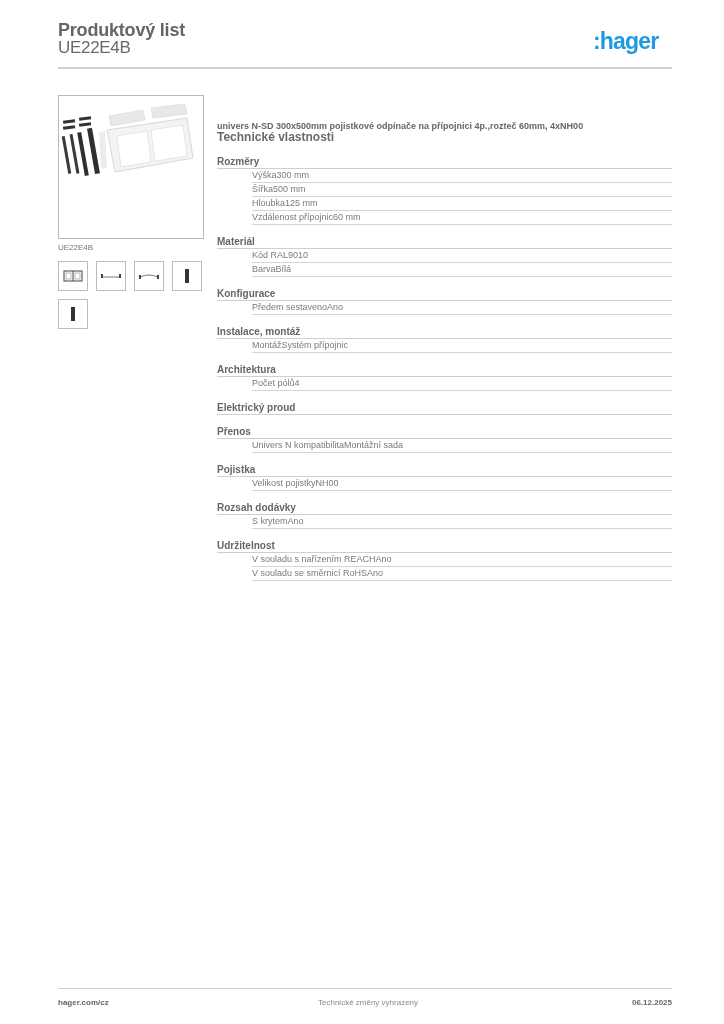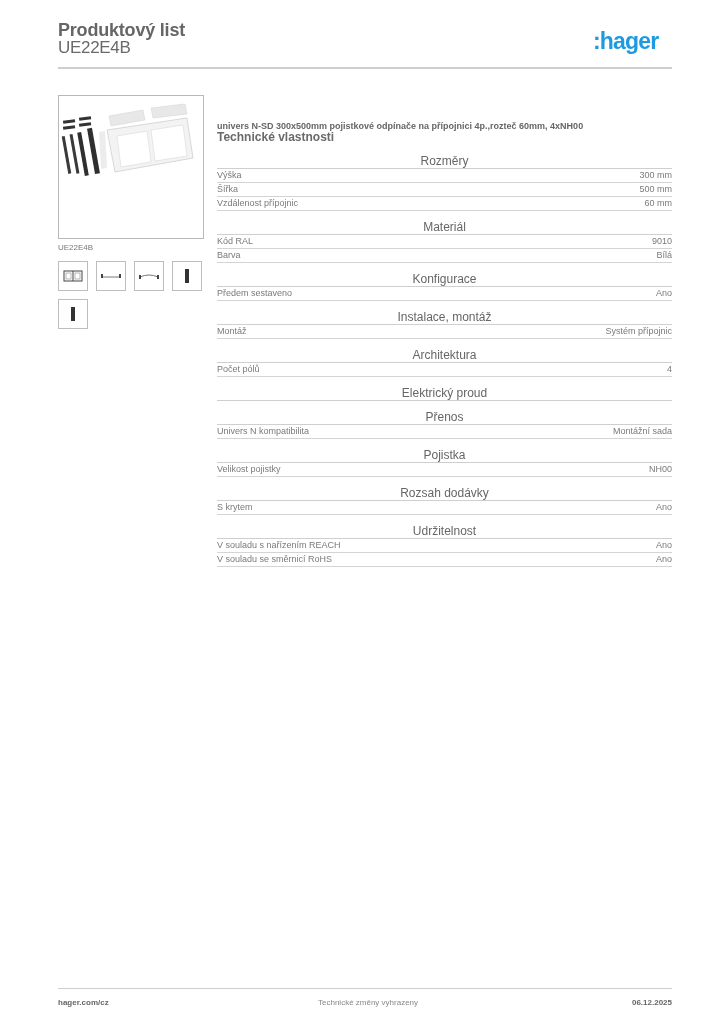--- a/index.html
+++ b/index.html
@@ -9,22 +9,22 @@
   .subtitle { position:absolute; left:58px; top:38px; font-size:17px; color:#6a6a6a; letter-spacing:-0.3px; }
   .logo { position:absolute; left:593px; top:28px; font-size:23px; font-weight:bold; color:#1f9ae0; letter-spacing:-0.8px; }
   .hline { position:absolute; height:2px; background:#cfcfcf; }
   .product-box { position:absolute; left:58px; top:95px; width:146px; height:144px; border:1px solid #b8b8b8; box-sizing:border-box; background:#fff; }
   .img-label { position:absolute; left:58px; top:243px; font-size:8px; color:#777; }
   .thumb { position:absolute; width:30px; height:30px; border:1px solid #bdbdbd; box-sizing:border-box; background:#fff; display:flex; align-items:center; justify-content:center; cursor:pointer; }
   .desc { position:absolute; left:217px; top:96px; font-size:9px; font-weight:bold; color:#666; white-space:nowrap;margin-top:25px; }
   .tech-title { position:absolute; left:217px; top:130px; font-size:12px; font-weight:bold; color:#6a6a6a; }
   .specs { position:absolute; left:217px; top:155px; width:455px; }
   .section { margin-bottom:10px; }
-  .sec-head { font-size:12px; font-weight:normal; color:#666; height:13px; line-height:13px; border-bottom:1.5px solid #cfcfcf;text-align:center; }
-  .row { display:flex; justify-content:space-between; font-size:9px; color:#7a7a7a; height:13px; line-height:13px; border-bottom:1.5px solid #d4d4d4; }
+  .sec-head { font-size:10px; font-weight:bold; color:#666; height:13px; line-height:13px; border-bottom:1.5px solid #cfcfcf; }
+  .row { display:flex; font-size:9px; color:#7a7a7a; height:13px; line-height:13px; border-bottom:1.5px solid #d4d4d4;margin-left:35px; }
   .footer-line { position:absolute; left:58px; top:988px; width:614px; height:1px; background:#cfcfcf; }
   .footer { position:absolute; top:998px; font-size:8px; }
   .f-left { left:58px; font-weight:bold; color:#666; }
   .f-mid { left:318px; color:#888; }
   .f-right { right:52px; font-weight:bold; color:#666; }
 </style>
 </head>
 <body>
 
 <div class="title">Produktový list</div>
@@ -98,20 +98,24 @@
       <div class="sec-head">Rozměry</div>
       <div class="row">
         <span>Výška</span>
         <span>300 mm</span>
       </div>
       <div class="row">
         <span>Šířka</span>
         <span>500 mm</span>
       </div>
       <div class="row">
+        <span>Hloubka</span>
+        <span>125 mm</span>
+      </div>
+      <div class="row">
         <span>Vzdálenost přípojnic</span>
         <span>60 mm</span>
       </div>
     </div>
     <div class="section">
       <div class="sec-head">Materiál</div>
       <div class="row">
         <span>Kód RAL</span>
         <span>9010</span>
       </div>

